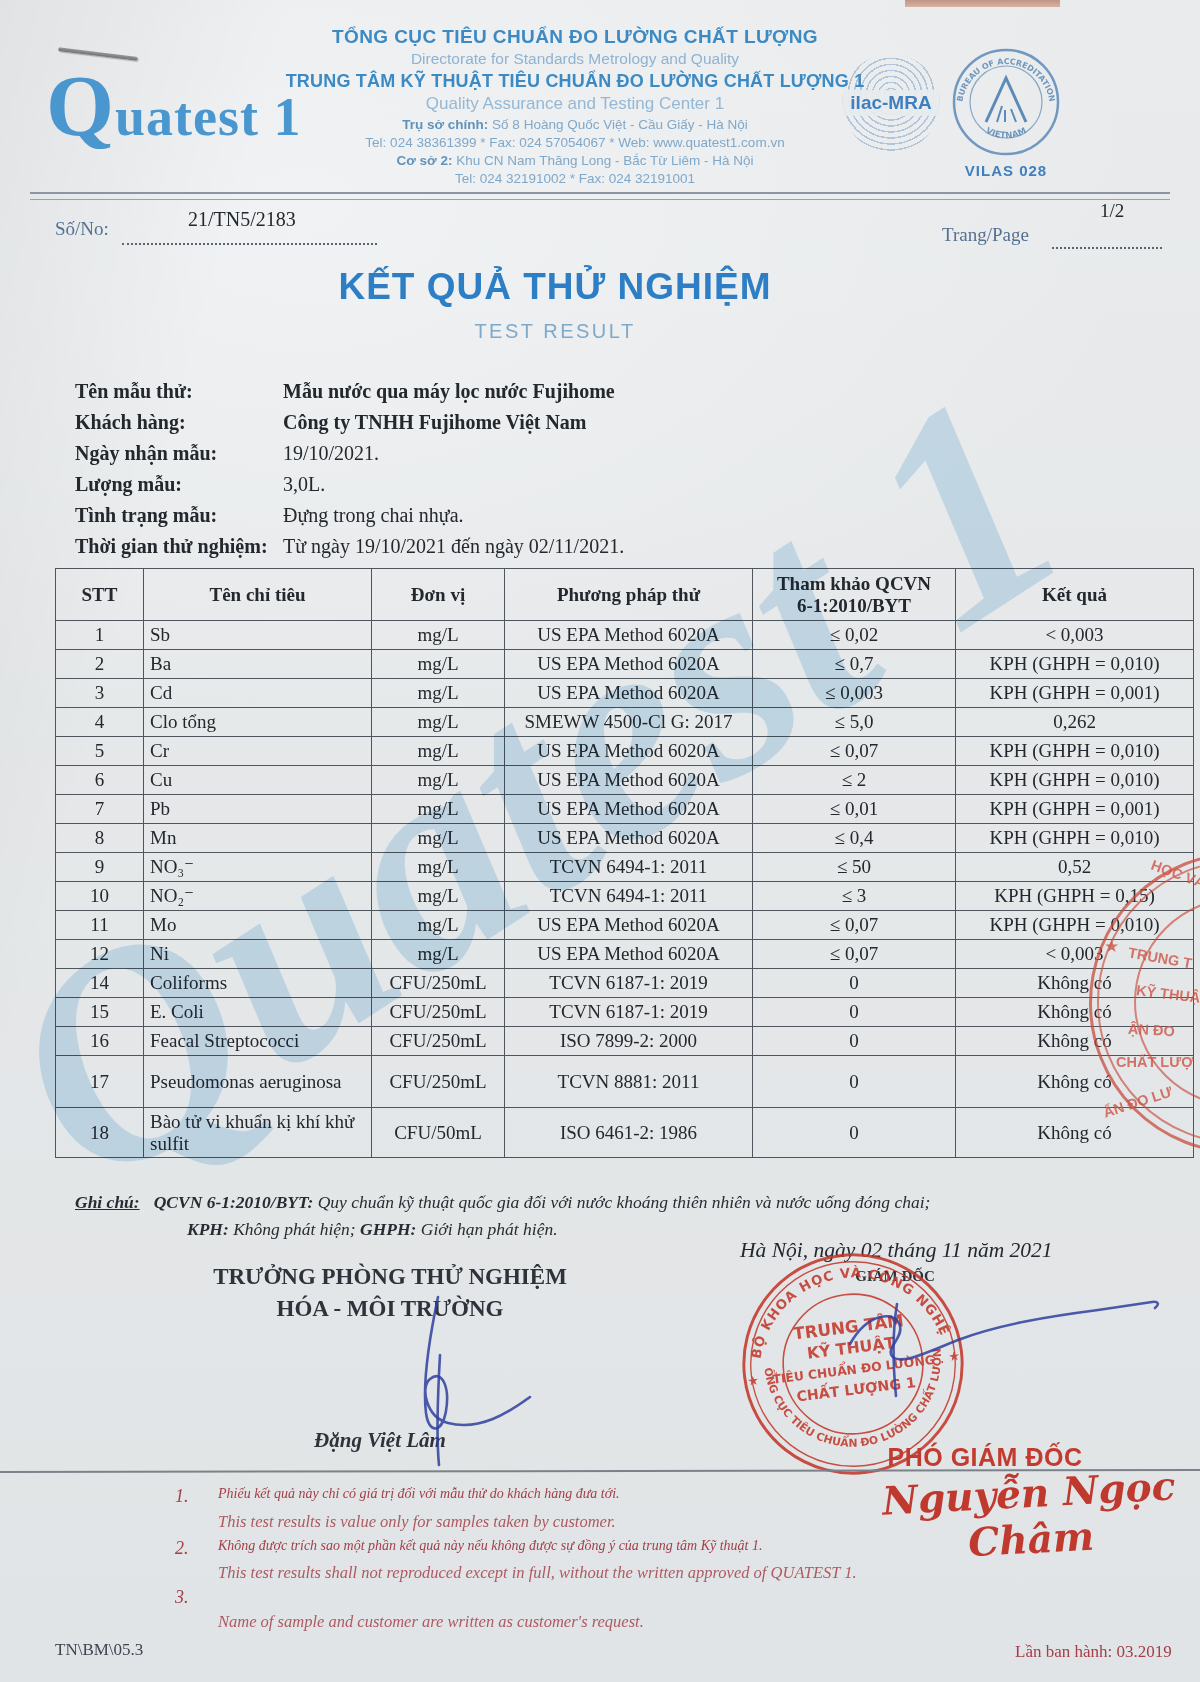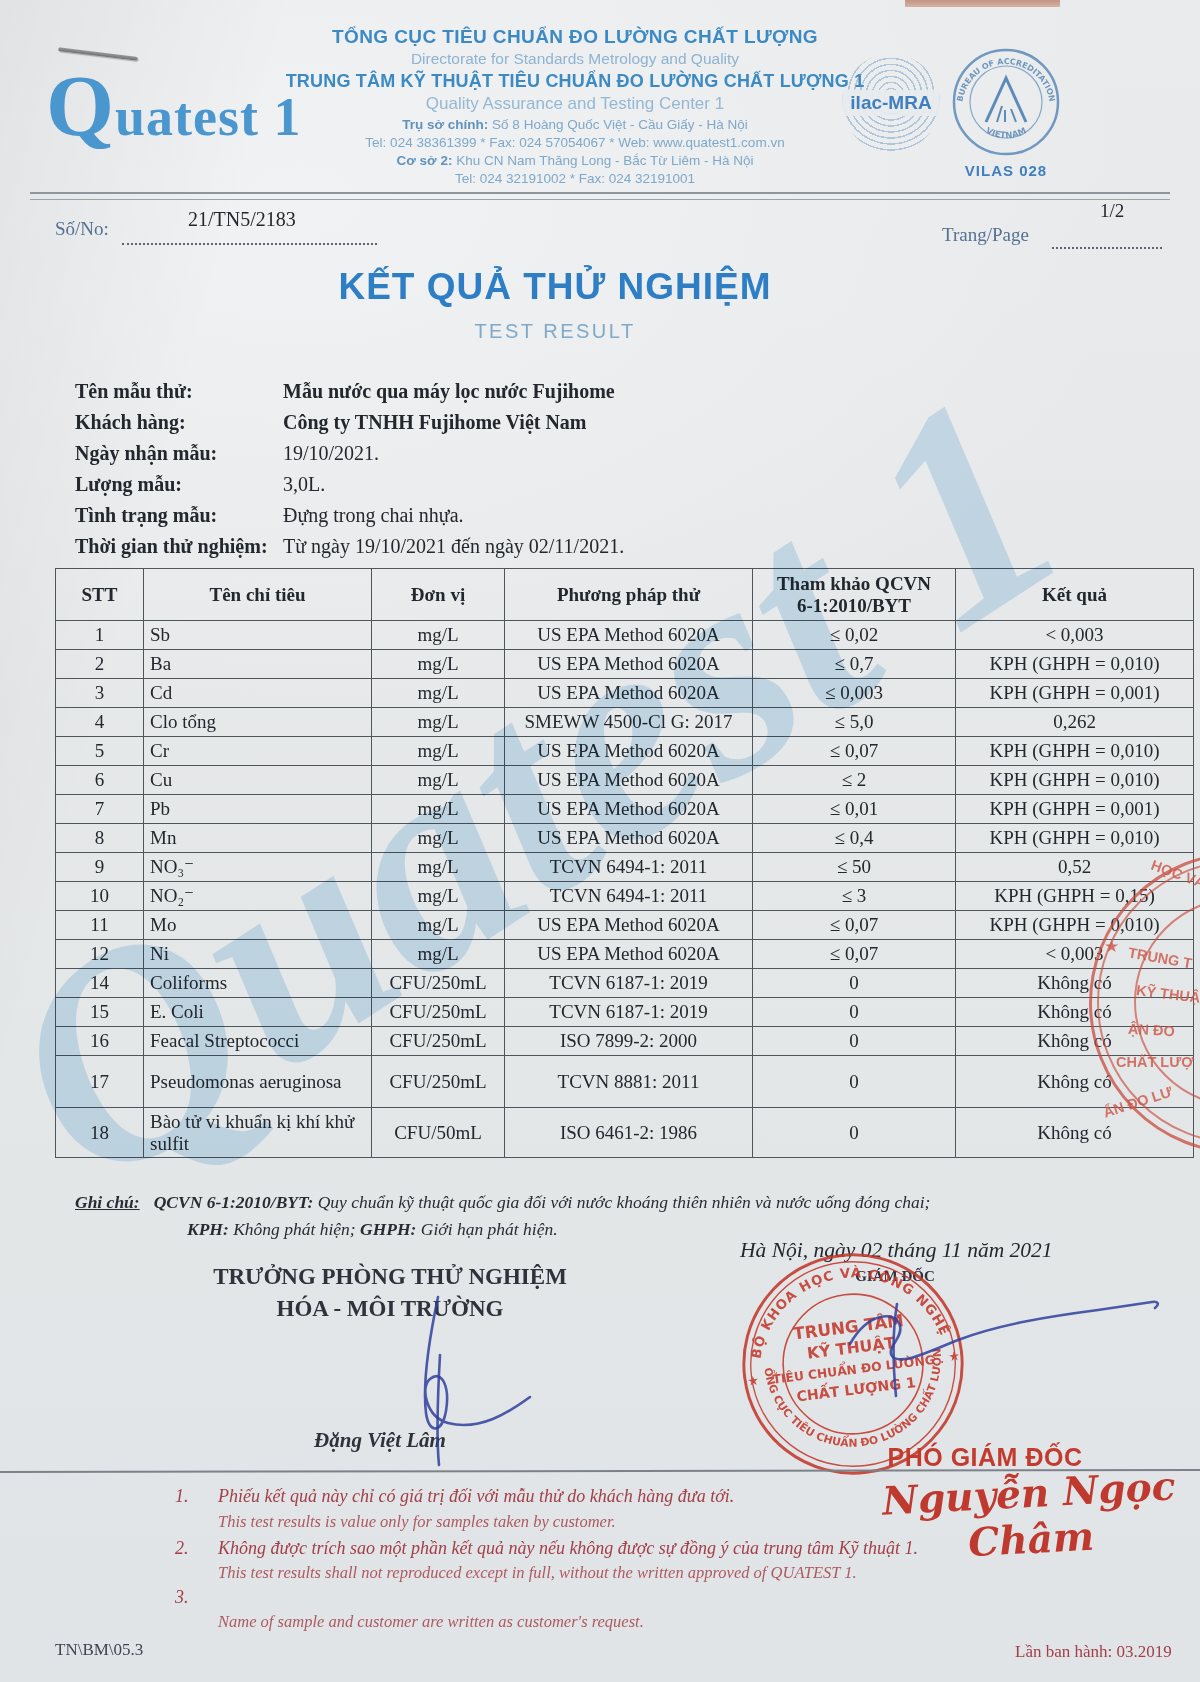--- a/index.html
+++ b/index.html
@@ -72,21 +72,21 @@
   .name-left{left:250px;top:1428px;width:260px;text-align:center;font-weight:bold;font-style:italic;font-size:21px;}
   .deputy-title{left:865px;top:1443px;width:240px;text-align:center;font-family:"Liberation Sans","DejaVu Sans",sans-serif;
     font-weight:bold;font-size:25px;color:#c23b2e;letter-spacing:.5px;}
   .deputy-name{left:860px;top:1470px;width:340px;text-align:center;font-style:italic;font-weight:bold;
     font-size:39px;color:#c0392e;transform:rotate(-3deg);font-family:"DejaVu Serif","Liberation Serif",serif;}
   .stamp-svg{left:735px;top:1246px;opacity:.88;transform:rotate(-7deg);}
   .sig-ink{stroke:#2f3f9e;stroke-width:2.6;fill:none;opacity:.85;stroke-linecap:round;}
   .sep-line{left:0;top:1470px;width:1200px;height:2px;background:#7b828a;transform:rotate(-.1deg);}
   
   .note-num{font-style:italic;font-size:18px;color:#a23f48;}
-  .note-vi{font-style:italic;font-size:18px;color:#a23f48;}
+  .note-vi{font-style:italic;font-size:14px;color:#a23f48;}
   .note-en{font-style:italic;font-size:16.5px;color:#ae5a62;}
   .footer-left{left:55px;top:1640px;font-size:17px;color:#3e4550;}
   .footer-right{left:1015px;top:1642px;font-size:17px;color:#a23f48;}
   
   .watermark{left:40px;top:1110px;font-size:300px;font-style:italic;font-weight:bold;
     color:rgba(152,200,233,.42);transform-origin:left bottom;transform:rotate(-33deg);
     white-space:nowrap;pointer-events:none;mix-blend-mode:multiply;line-height:0;}
   .side-stamp-ring{border-radius:50%;border:3px solid rgba(200,75,60,.75);}
   .side-stamp-ring2{border-radius:50%;border:2px solid rgba(200,75,60,.65);}
   .frag{font-family:"Liberation Sans","DejaVu Sans",sans-serif;font-weight:bold;color:rgba(205,85,70,.8);font-size:14.5px;white-space:nowrap;}

